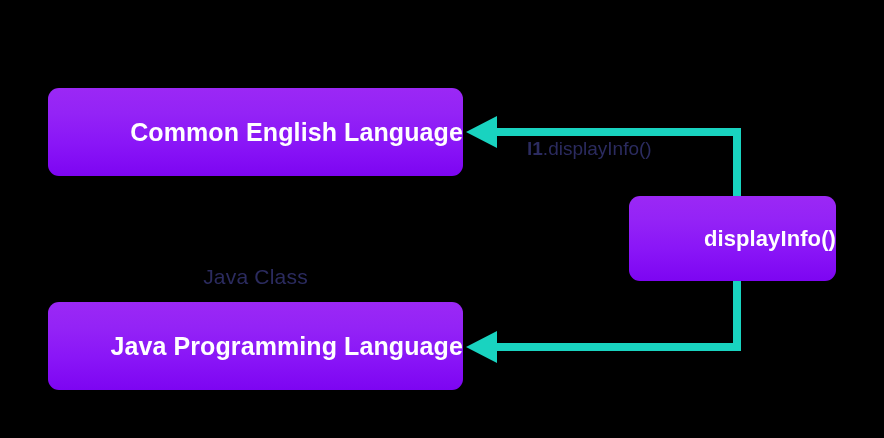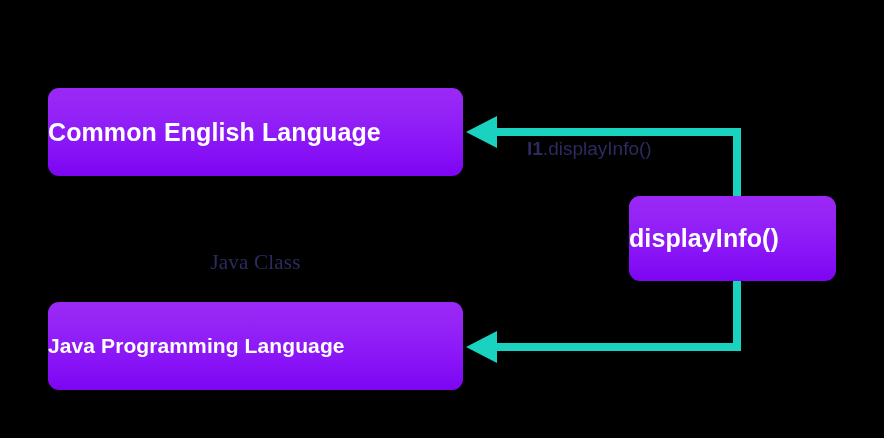--- a/index.html
+++ b/index.html
@@ -30,59 +30,58 @@
     text-align: center;
     line-height: 1;
   }
   #label-language-class {
     left: 48px;
     top: 54px;
     width: 415px;
   }
   #label-java-class {
     left: 48px;
-    top: 252px;
+    top: 266px;
     width: 415px;
-    font-family: Liberation Serif, serif;
   }
 
   
   .obj-box {
     position: absolute;
     border-radius: 11px;
     background: linear-gradient(180deg, #9b28f5 0%, #9423f6 28%, #8a16f7 62%, #7d05f2 100%);
     display: flex;
     align-items: center;
-    justify-content: flex-start;
+    justify-content: flex-end;
     color: #ffffff;
     font-family: "Liberation Sans", sans-serif;
     font-weight: 700;
     letter-spacing: 0.1px;
     white-space: nowrap;
   }
   #box-common-english {
     left: 48px;
     top: 88px;
     width: 415px;
     height: 88px;
     font-size: 25px;
   }
   #box-java-programming {
     left: 48px;
     top: 302px;
     width: 415px;
     height: 88px;
-    font-size: 21px;
+    font-size: 25px;
   }
   #box-display-info {
     left: 629px;
     top: 196px;
     width: 207px;
     height: 85px;
-    font-size: 25px;
+    font-size: 22px;
   }
 
   
   #connectors {
     position: absolute;
     left: 0;
     top: 0;
     width: 884px;
     height: 438px;
     pointer-events: none;

